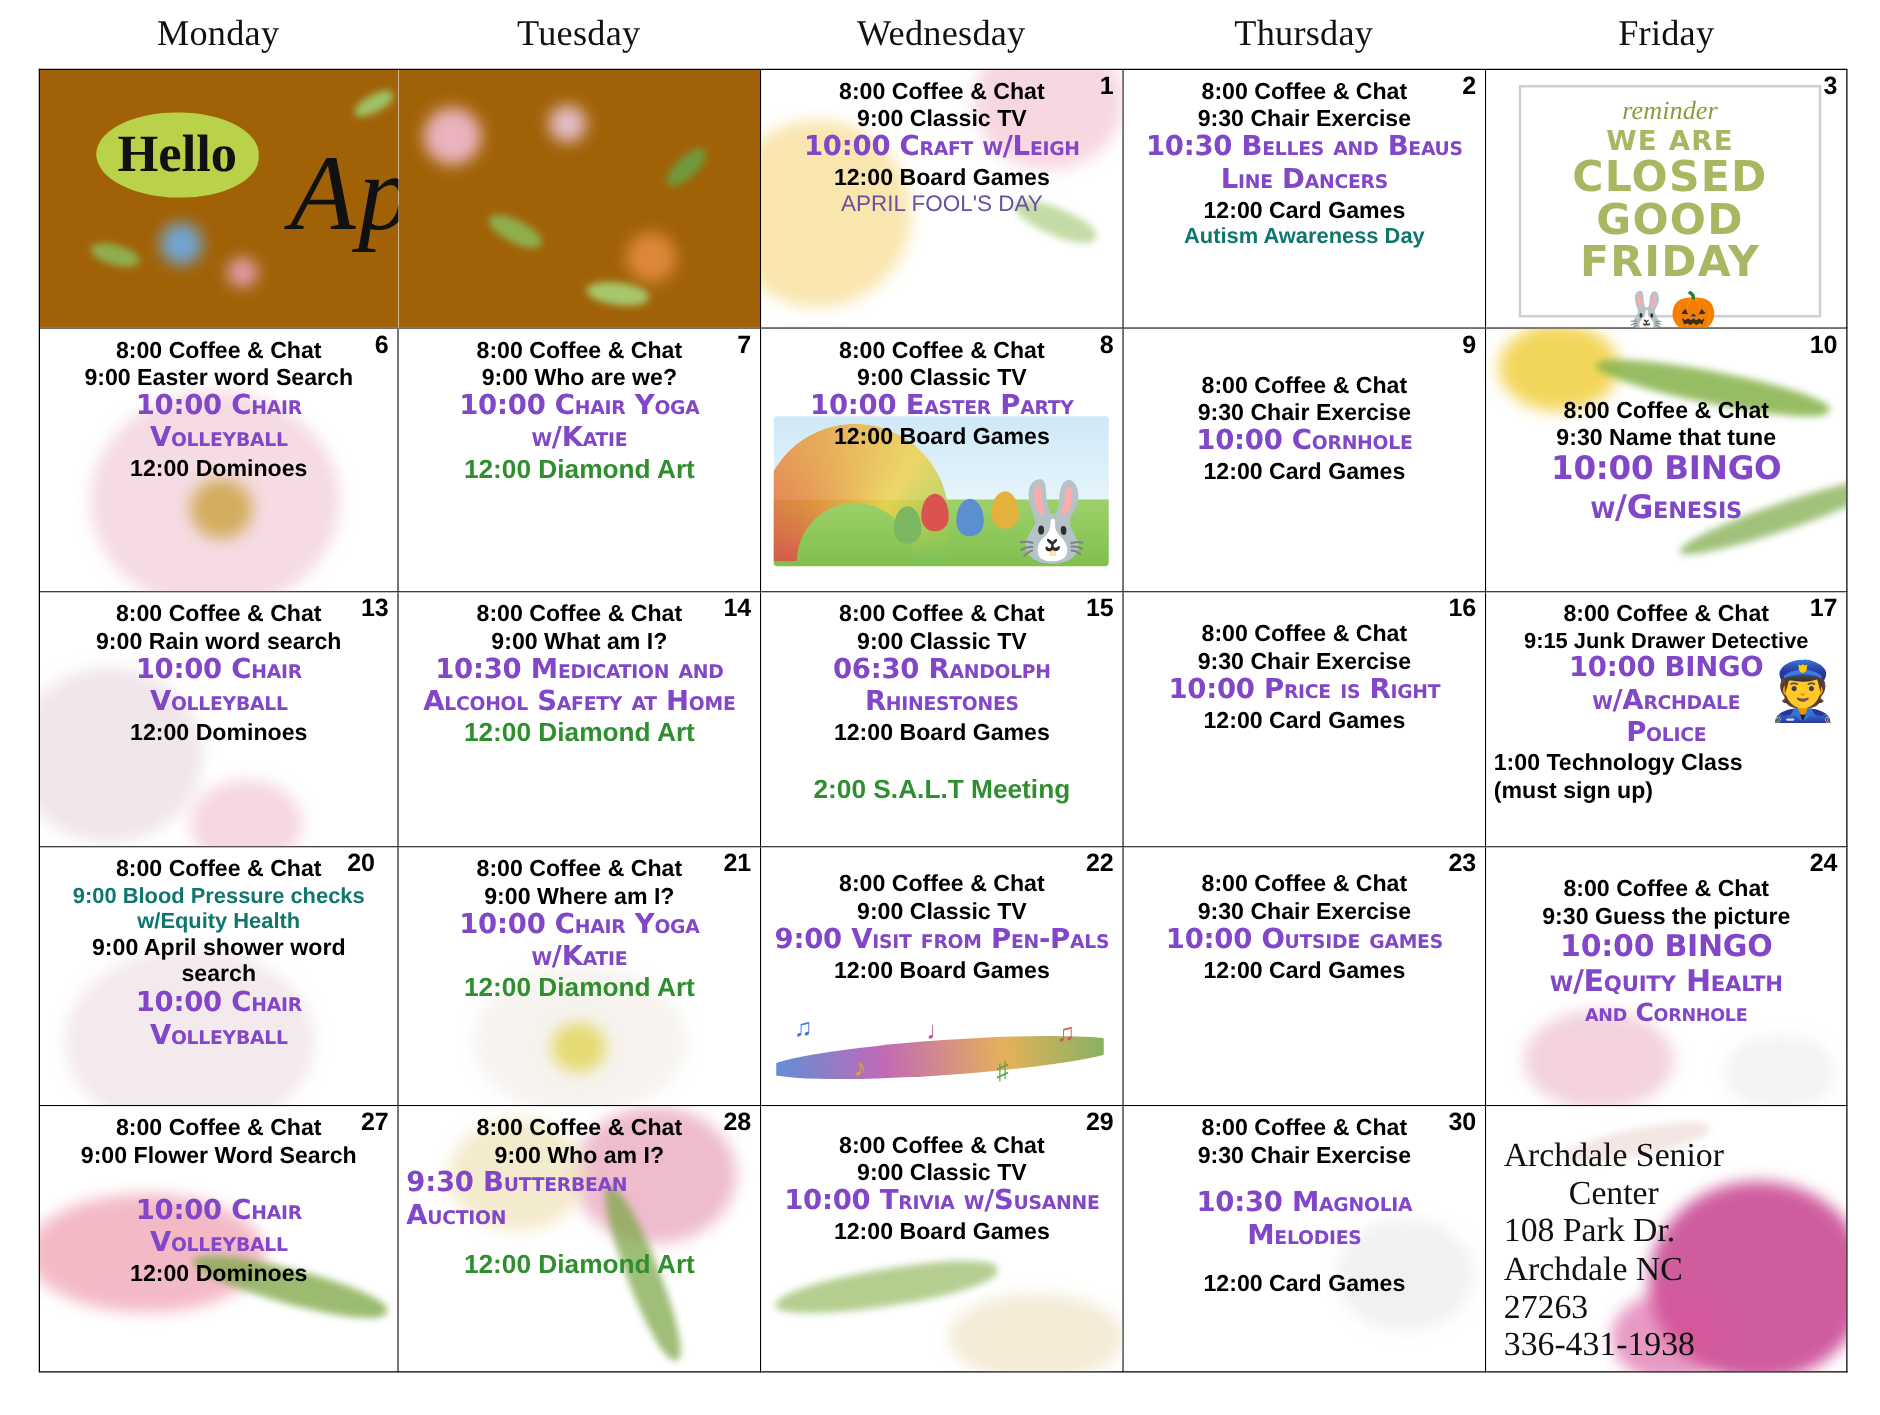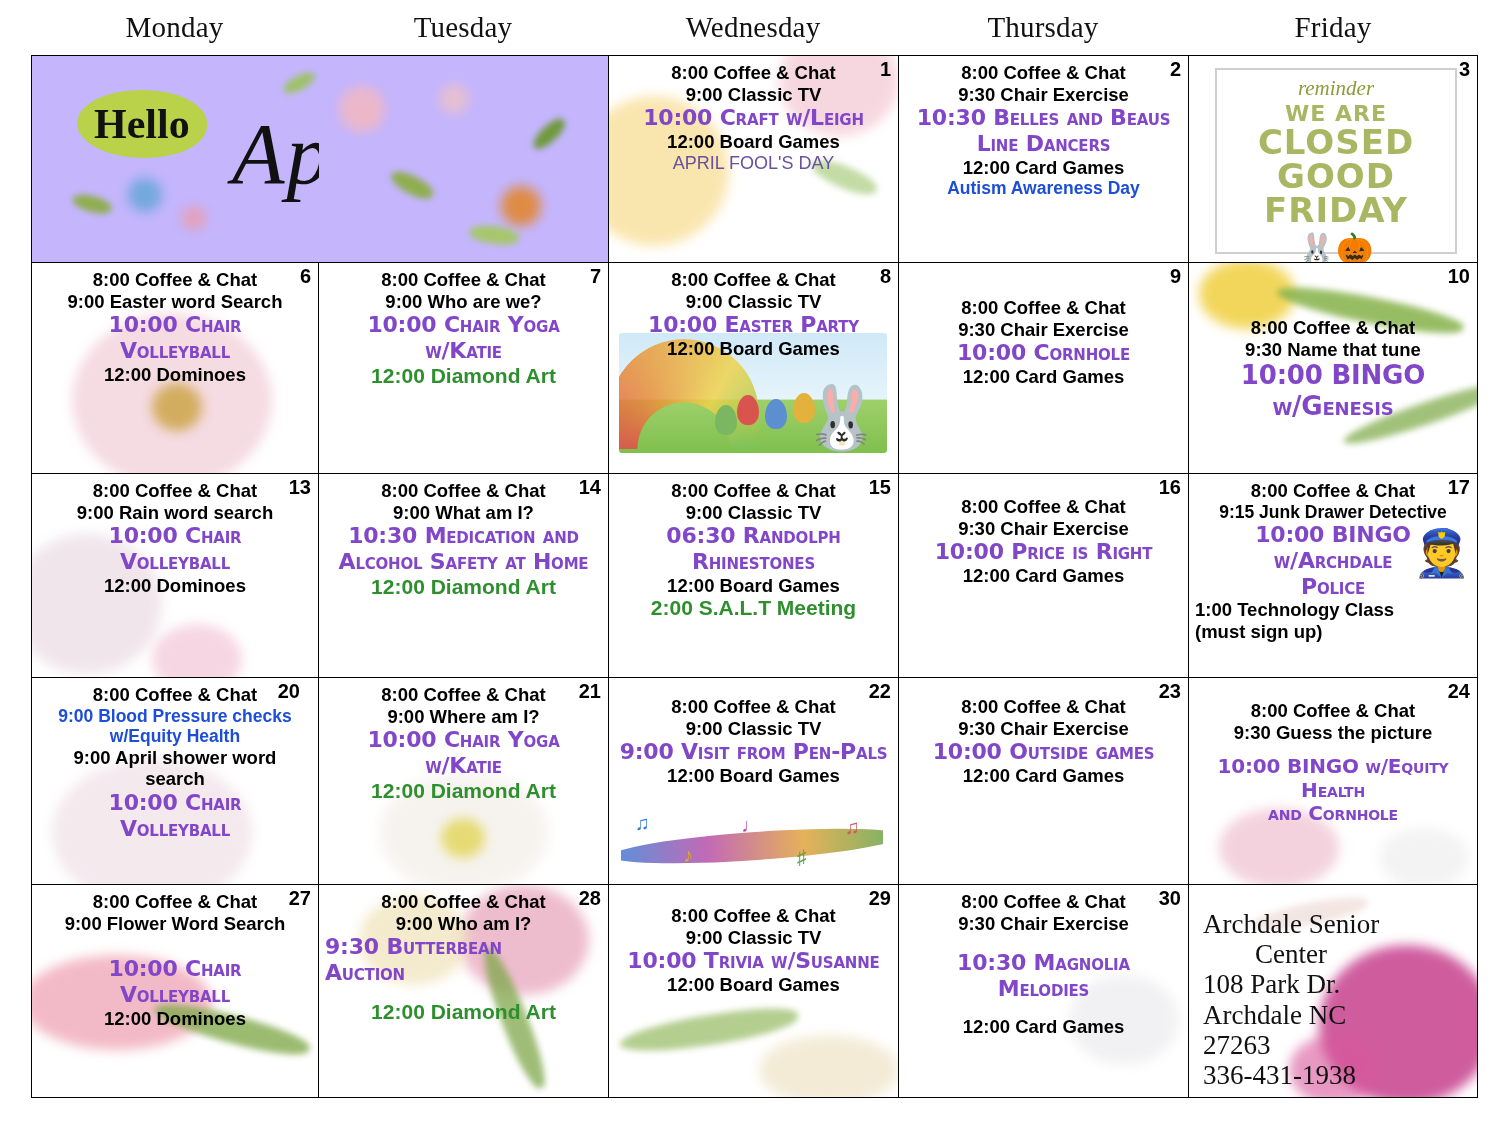--- a/index.html
+++ b/index.html
@@ -73,33 +73,33 @@
   .purple{
     font-family:"DejaVu Sans", sans-serif;
     font-size:22px;font-weight:bold;color:#8246c8;
     letter-spacing:-.2px;
     font-variant:small-caps;
   }
   .green{
     font-size:21px;font-weight:bold;color:#2f8f2f;
   }
   .red{
-    font-size:17.5px;font-weight:bold;color:#1d4ed8;
+    font-size:17.5px;font-weight:bold;color:#0f766e;
   }
   .plain{
     font-size:18px;color:#6b4fa0;
   }
   
   .bg{position:absolute;inset:0;z-index:0;}
   .blob{position:absolute;border-radius:50%;filter:blur(6px);opacity:.95;}
   .leaf{position:absolute;border-radius:60% 40% 55% 45%;filter:blur(3px);}
   
   .banner{
     position:absolute;inset:0;
-    background:#c4b5fd;
+    background:#a16207;
     overflow:hidden;
   }
   .banner .hello-blob{
     position:absolute;left:45px;top:34px;width:130px;height:68px;
     background:#b9d24a;border-radius:50% 50% 48% 52%;
   }
   .banner .hello-txt{
     position:absolute;left:62px;top:44px;
     font-family:"Liberation Serif", serif;
     font-size:42px;font-weight:bold;color:#111;
@@ -364,21 +364,21 @@
       </div>
 
       <div class="cell">
         <div class="daynum">15</div>
         <div class="events">
           <span class="ev black">8:00 Coffee &amp; Chat</span>
           <span class="ev black">9:00 Classic TV</span>
           <span class="ev purple">06:30 Randolph</span>
           <span class="ev purple">Rhinestones</span>
           <span class="ev black">12:00 Board Games</span>
-          <span class="ev green" style="">2:00 S.A.L.T Meeting</span>
+          <span class="ev green" style="margin-top:24px;">2:00 S.A.L.T Meeting</span>
         </div>
       </div>
 
       <div class="cell">
         <div class="daynum">16</div>
         <div class="events" style="padding-top:22px;">
           <span class="ev black">8:00 Coffee &amp; Chat</span>
           <span class="ev black">9:30 Chair Exercise</span>
           <span class="ev purple">10:00 Price is Right</span>
           <span class="ev black">12:00 Card Games</span>
@@ -463,21 +463,21 @@
 
       <div class="cell">
         <div class="bg">
           <div class="blob" style="left:30px;top:130px;width:120px;height:80px;background:#eec0d0;opacity:.7;"></div>
           <div class="blob" style="left:190px;top:150px;width:90px;height:60px;background:#f2f2f2;opacity:.9;"></div>
         </div>
         <div class="daynum">24</div>
         <div class="events" style="padding-top:22px;">
           <span class="ev black">8:00 Coffee &amp; Chat</span>
           <span class="ev black">9:30 Guess the picture</span>
-          <span class="ev purple" style="font-size:20px;margin-top:12px;">10:00 BINGO w/Equity Health</span>
+          <span class="ev purple" style="font-size:24px;">10:00 BINGO w/Equity Health</span>
           <span class="ev purple" style="font-size:20px;">and Cornhole</span>
         </div>
       </div>
     </div>
 
     <div class="week w5">
 
       <div class="cell">
         <div class="bg">
           <div class="blob" style="left:-10px;top:70px;width:190px;height:95px;background:#f0a9b8;opacity:.8;"></div>

